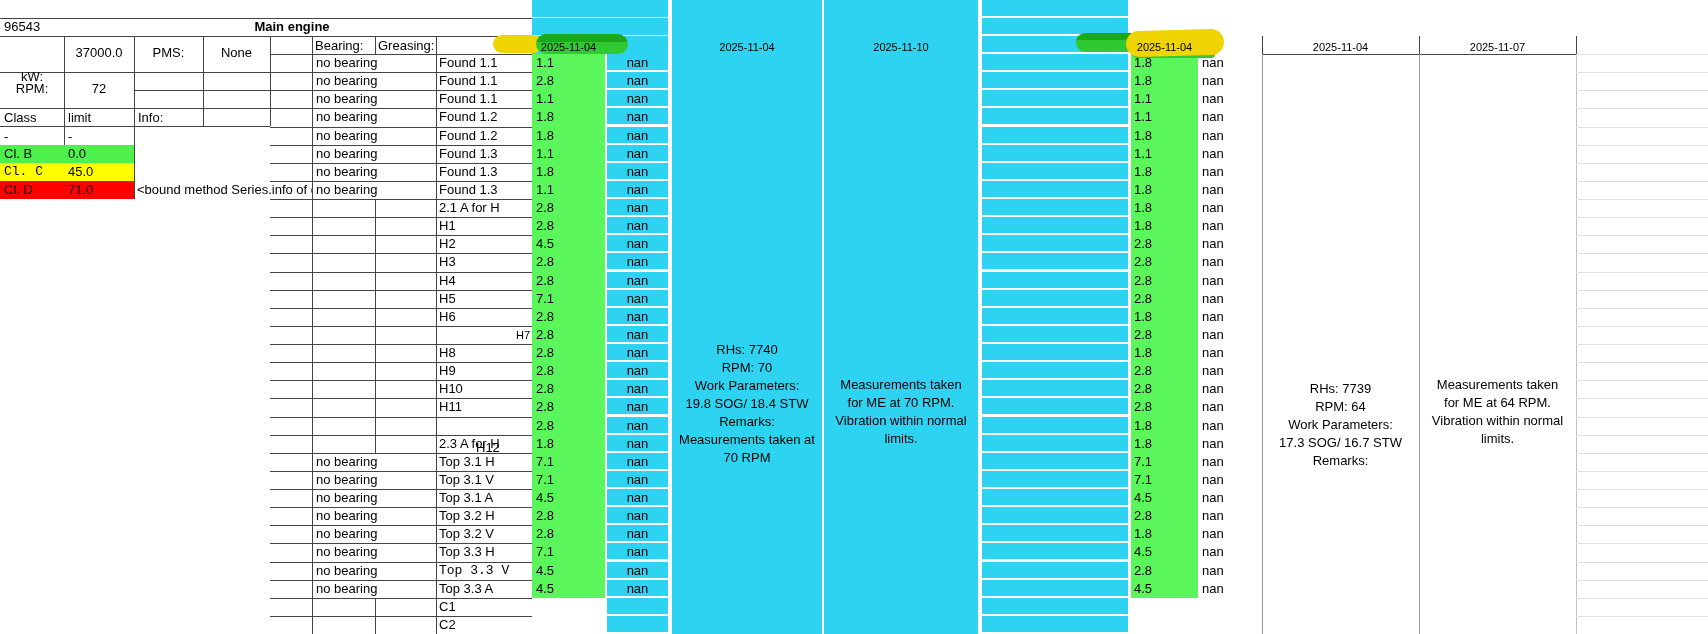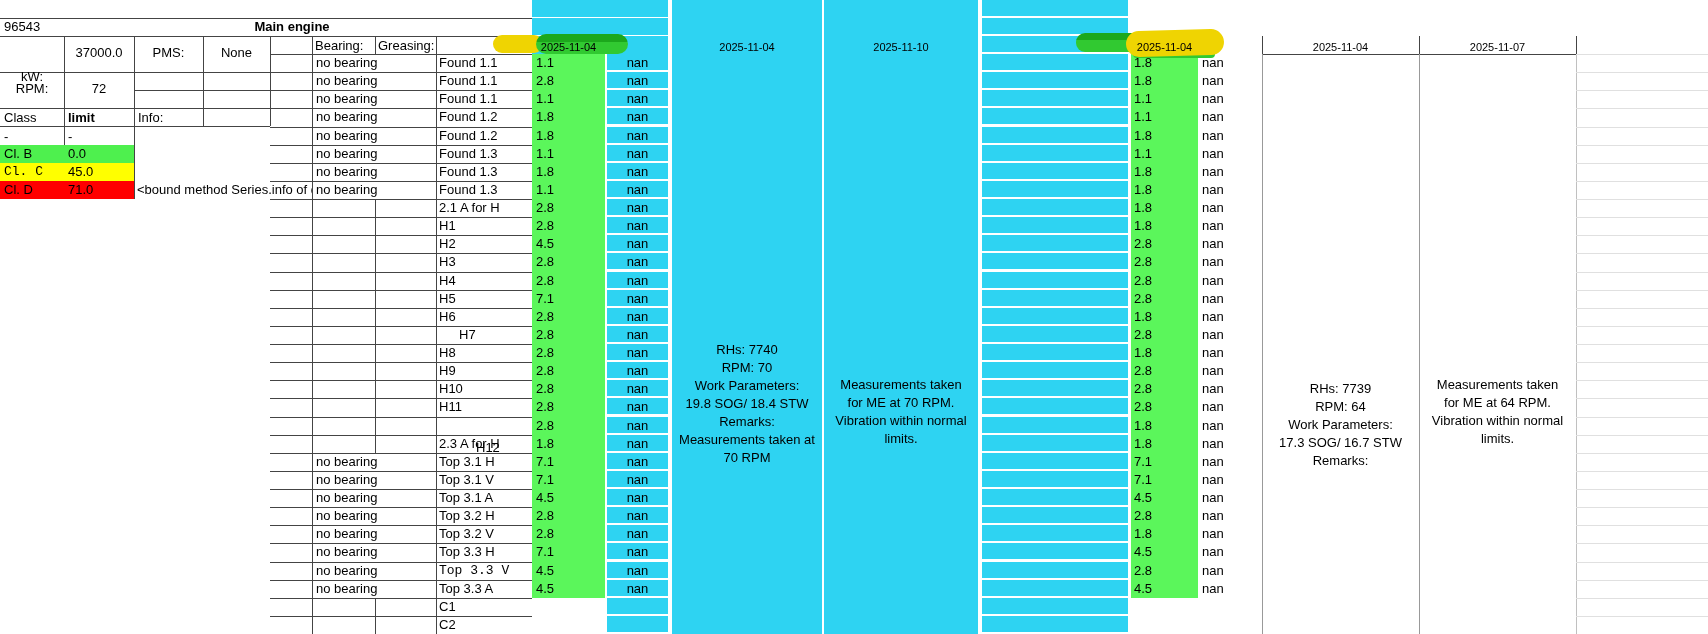--- a/index.html
+++ b/index.html
@@ -20,21 +20,21 @@
   <div class="txt b c" style="left:64px;top:19px;width:456px;">Main engine</div>
   <div class="txt" style="left:4px;top:19px;">96543</div>
 
   <div class="txt c" style="left:0;top:45px;width:64px;margin-top:24px;">kW:</div>
   <div class="txt c" style="left:64px;top:45px;width:70px;">37000.0</div>
   <div class="txt c" style="left:134px;top:45px;width:69px;">PMS:</div>
   <div class="txt c" style="left:203px;top:45px;width:67px;">None</div>
   <div class="txt c" style="left:0;top:81px;width:64px;">RPM:</div>
   <div class="txt c" style="left:64px;top:81px;width:70px;">72</div>
   <div class="txt" style="left:4px;top:110px;">Class</div>
-  <div class="txt" style="left:68px;top:110px;font-weight:bold;">limit</div>
+  <div class="txt" style="left:68px;top:110px;">limit</div>
   <div class="txt" style="left:138px;top:110px;">Info:</div>
   <div class="txt" style="left:4px;top:129px;">-</div>
   <div class="txt" style="left:68px;top:129px;">-</div>
   <div class="txt clip" style="left:137px;top:182px;width:175px;">&lt;bound method Series.info of d</div>
 
   <div class="txt" style="left:4px;top:146px;">Cl. B</div>
   <div class="txt" style="left:68px;top:146px;">0.0</div>
   <div class="txt" style="left:4px;top:164px;font-family:Liberation Mono, monospace;">Cl. C</div>
   <div class="txt" style="left:68px;top:164px;">45.0</div>
   <div class="txt" style="left:4px;top:182px;">Cl. D</div>
@@ -219,21 +219,21 @@
     <div style="position: absolute; left: 1202px; top: 290.625px; width: 58px; height: 16px; line-height: 16px; font-size: 13px; text-align: left; white-space: nowrap; z-index: 4;">nan</div>
     <div style="position: absolute; left: 270px; top: 325.875px; width: 262px; height: 1px; background: rgb(68, 68, 68); z-index: 1;"></div>
     <div style="position: absolute; left: 607px; top: 307.75px; width: 61px; height: 16.1px; background: rgb(46, 211, 242); z-index: 2;"></div>
     <div style="position: absolute; left: 439px; top: 308.75px; width: 91px; height: 16px; line-height: 16px; font-size: 13px; text-align: left; white-space: nowrap; z-index: 4; overflow: hidden;">H6</div>
     <div style="position: absolute; left: 536px; top: 308.75px; width: 66px; height: 16px; line-height: 16px; font-size: 13px; text-align: left; white-space: nowrap; z-index: 4;">2.8</div>
     <div style="position: absolute; left: 605px; top: 308.75px; width: 65px; height: 16px; line-height: 16px; font-size: 13px; text-align: center; white-space: nowrap; z-index: 4;">nan</div>
     <div style="position: absolute; left: 1134px; top: 308.75px; width: 62px; height: 16px; line-height: 16px; font-size: 13px; text-align: left; white-space: nowrap; z-index: 4;">1.8</div>
     <div style="position: absolute; left: 1202px; top: 308.75px; width: 58px; height: 16px; line-height: 16px; font-size: 13px; text-align: left; white-space: nowrap; z-index: 4;">nan</div>
     <div style="position: absolute; left: 270px; top: 344px; width: 262px; height: 1px; background: rgb(68, 68, 68); z-index: 1;"></div>
     <div style="position: absolute; left: 607px; top: 325.875px; width: 61px; height: 16.1px; background: rgb(46, 211, 242); z-index: 2;"></div>
-    <div style="position: absolute; left: 459px; top: 326.875px; width: 91px; height: 16px; line-height: 16px; font-size: 13px; text-align: left; white-space: nowrap; z-index: 4; overflow: hidden;">H7</div>
+    <div style="position: absolute; left: 439px; top: 326.875px; width: 91px; height: 16px; line-height: 16px; font-size: 11px; text-align: right; white-space: nowrap; z-index: 4; overflow: hidden;">H7</div>
     <div style="position: absolute; left: 536px; top: 326.875px; width: 66px; height: 16px; line-height: 16px; font-size: 13px; text-align: left; white-space: nowrap; z-index: 4;">2.8</div>
     <div style="position: absolute; left: 605px; top: 326.875px; width: 65px; height: 16px; line-height: 16px; font-size: 13px; text-align: center; white-space: nowrap; z-index: 4;">nan</div>
     <div style="position: absolute; left: 1134px; top: 326.875px; width: 62px; height: 16px; line-height: 16px; font-size: 13px; text-align: left; white-space: nowrap; z-index: 4;">2.8</div>
     <div style="position: absolute; left: 1202px; top: 326.875px; width: 58px; height: 16px; line-height: 16px; font-size: 13px; text-align: left; white-space: nowrap; z-index: 4;">nan</div>
     <div style="position: absolute; left: 270px; top: 362.125px; width: 262px; height: 1px; background: rgb(68, 68, 68); z-index: 1;"></div>
     <div style="position: absolute; left: 607px; top: 344px; width: 61px; height: 16.1px; background: rgb(46, 211, 242); z-index: 2;"></div>
     <div style="position: absolute; left: 439px; top: 345px; width: 91px; height: 16px; line-height: 16px; font-size: 13px; text-align: left; white-space: nowrap; z-index: 4; overflow: hidden;">H8</div>
     <div style="position: absolute; left: 536px; top: 345px; width: 66px; height: 16px; line-height: 16px; font-size: 13px; text-align: left; white-space: nowrap; z-index: 4;">2.8</div>
     <div style="position: absolute; left: 605px; top: 345px; width: 65px; height: 16px; line-height: 16px; font-size: 13px; text-align: center; white-space: nowrap; z-index: 4;">nan</div>
     <div style="position: absolute; left: 1134px; top: 345px; width: 62px; height: 16px; line-height: 16px; font-size: 13px; text-align: left; white-space: nowrap; z-index: 4;">1.8</div>

